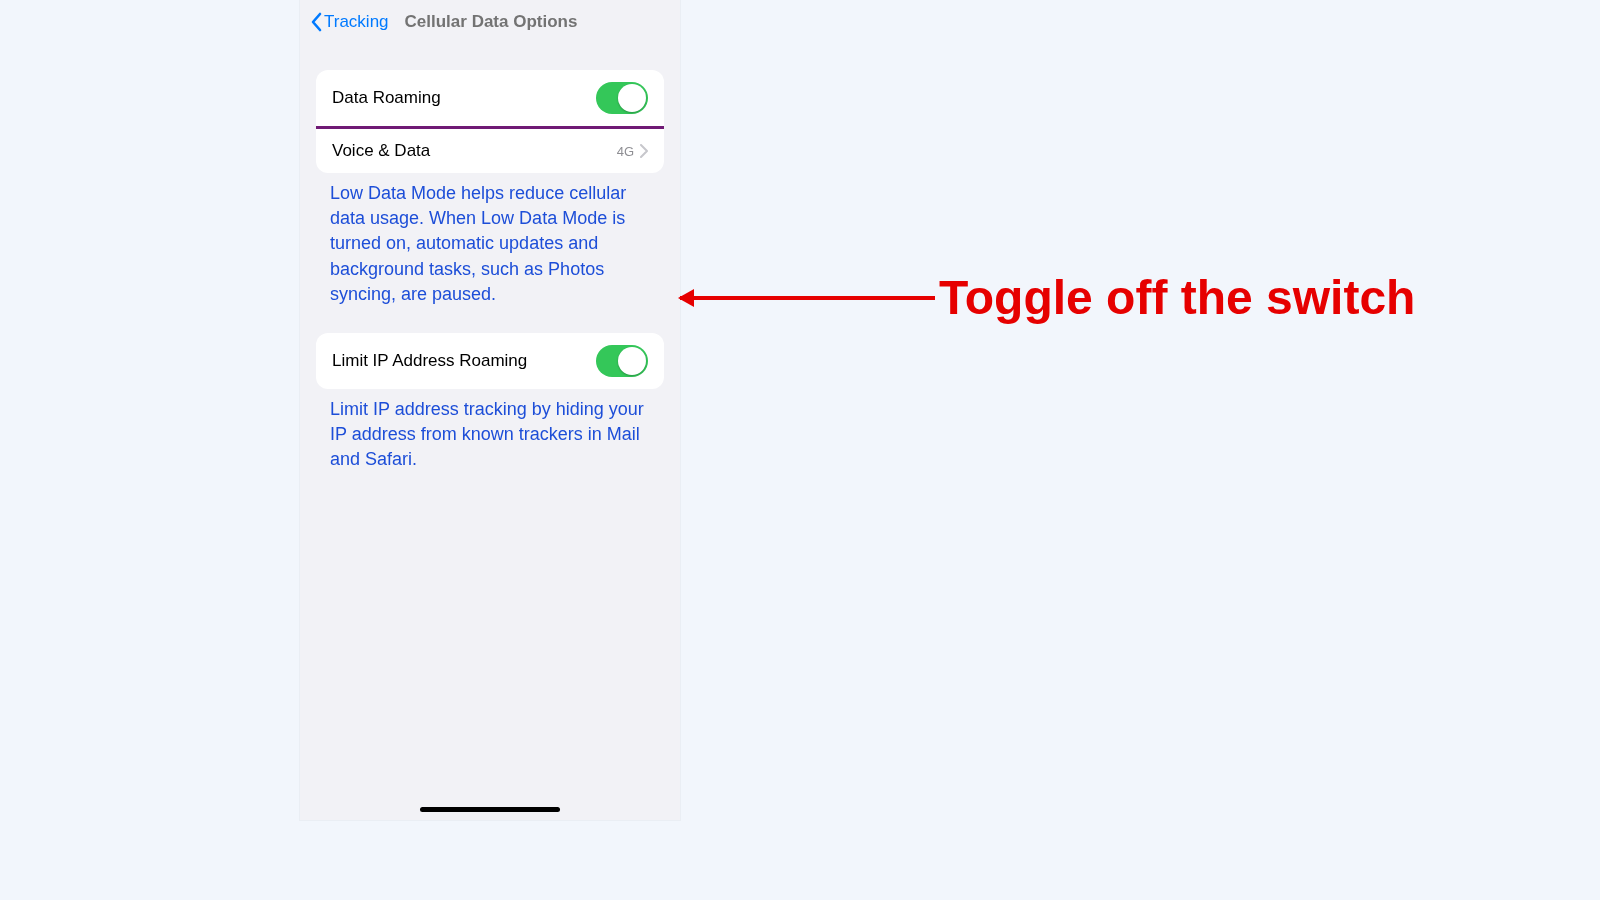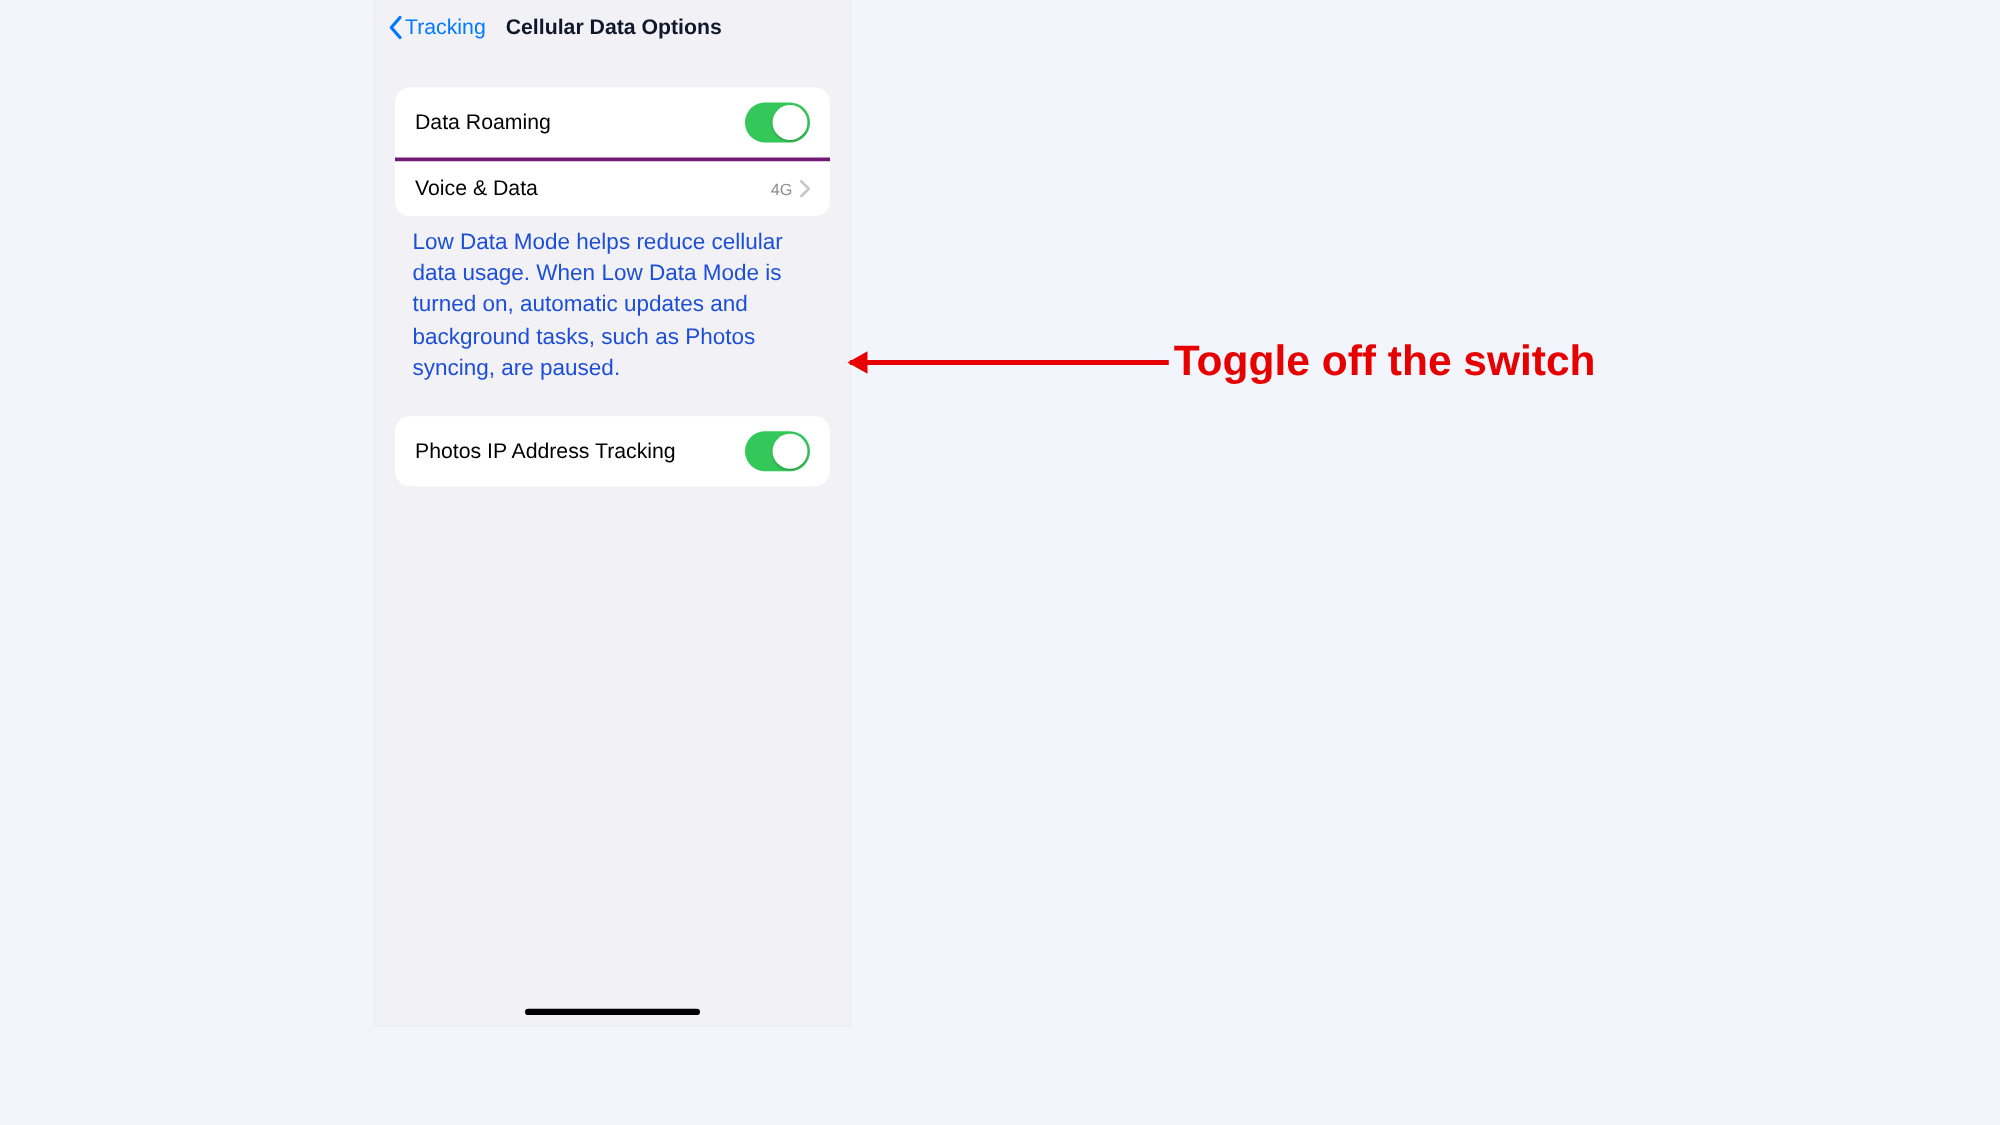--- a/index.html
+++ b/index.html
@@ -51,21 +51,21 @@
 
   
   .nav-header {
     display: flex;
     align-items: center;
     gap: 6px;
     padding: 12px 10px 14px 10px;
     font-size: 17px;
   }
   .back-link { display:flex; align-items:center; color:#007aff; gap:2px; }
-  .nav-title { font-weight: 600; color:#0f172a; margin-left: 10px; }
+  .nav-title { font-weight: 600; color:#737373; margin-left: 10px; }
 
   
   .group {
     margin: 24px 16px 0 16px;
     background: #fff;
     border-radius: 12px;
     overflow: hidden;
   }
   .row {
     display: flex;
@@ -127,21 +127,21 @@
   .arrow-line::before {
     content:"";
     position:absolute; left:-2px; top:50%; transform:translateY(-50%);
     border-right:16px solid #e60000;
     border-top:9px solid transparent;
     border-bottom:9px solid transparent;
   }
   .annotation-text {
     font-family: Arial, sans-serif;
     font-weight: 800;
-    font-size: 34px;
+    font-size: 48px;
     color:#e60000;
     margin-left: 4px;
     white-space: nowrap;
   }
 </style>
 </head>
 <body>
 
 <div class="phone">
 
@@ -171,26 +171,27 @@
             <path d="M1 1l6 6-6 6" stroke="#c7c7cc" stroke-width="2" fill="none" stroke-linecap="round" stroke-linejoin="round"></path>
           </svg>
       </span>
     </div>
   </div>
 
   <div class="group-footer">Low Data Mode helps reduce cellular data usage. When Low Data Mode is turned on, automatic updates and background tasks, such as Photos syncing, are paused.</div>
 
   <div class="group" style="margin-top:26px;">
     <div class="row">
-      <span>Photos IP Address Tracking</span>
+      <span>Limit IP Address Roaming</span>
       <div class="toggle on">
           <div class="knob"></div>
         </div>
     </div>
   </div>
+  <div class="group-footer">Limit IP address tracking by hiding your IP address from known trackers in Mail and Safari.</div>
 
   <div class="home-indicator"></div>
 </div>
 
 <div class="annotation">
   <div class="arrow-line"></div>
   <span class="annotation-text">Toggle off the switch</span>
 </div>
 
 </body></html>

